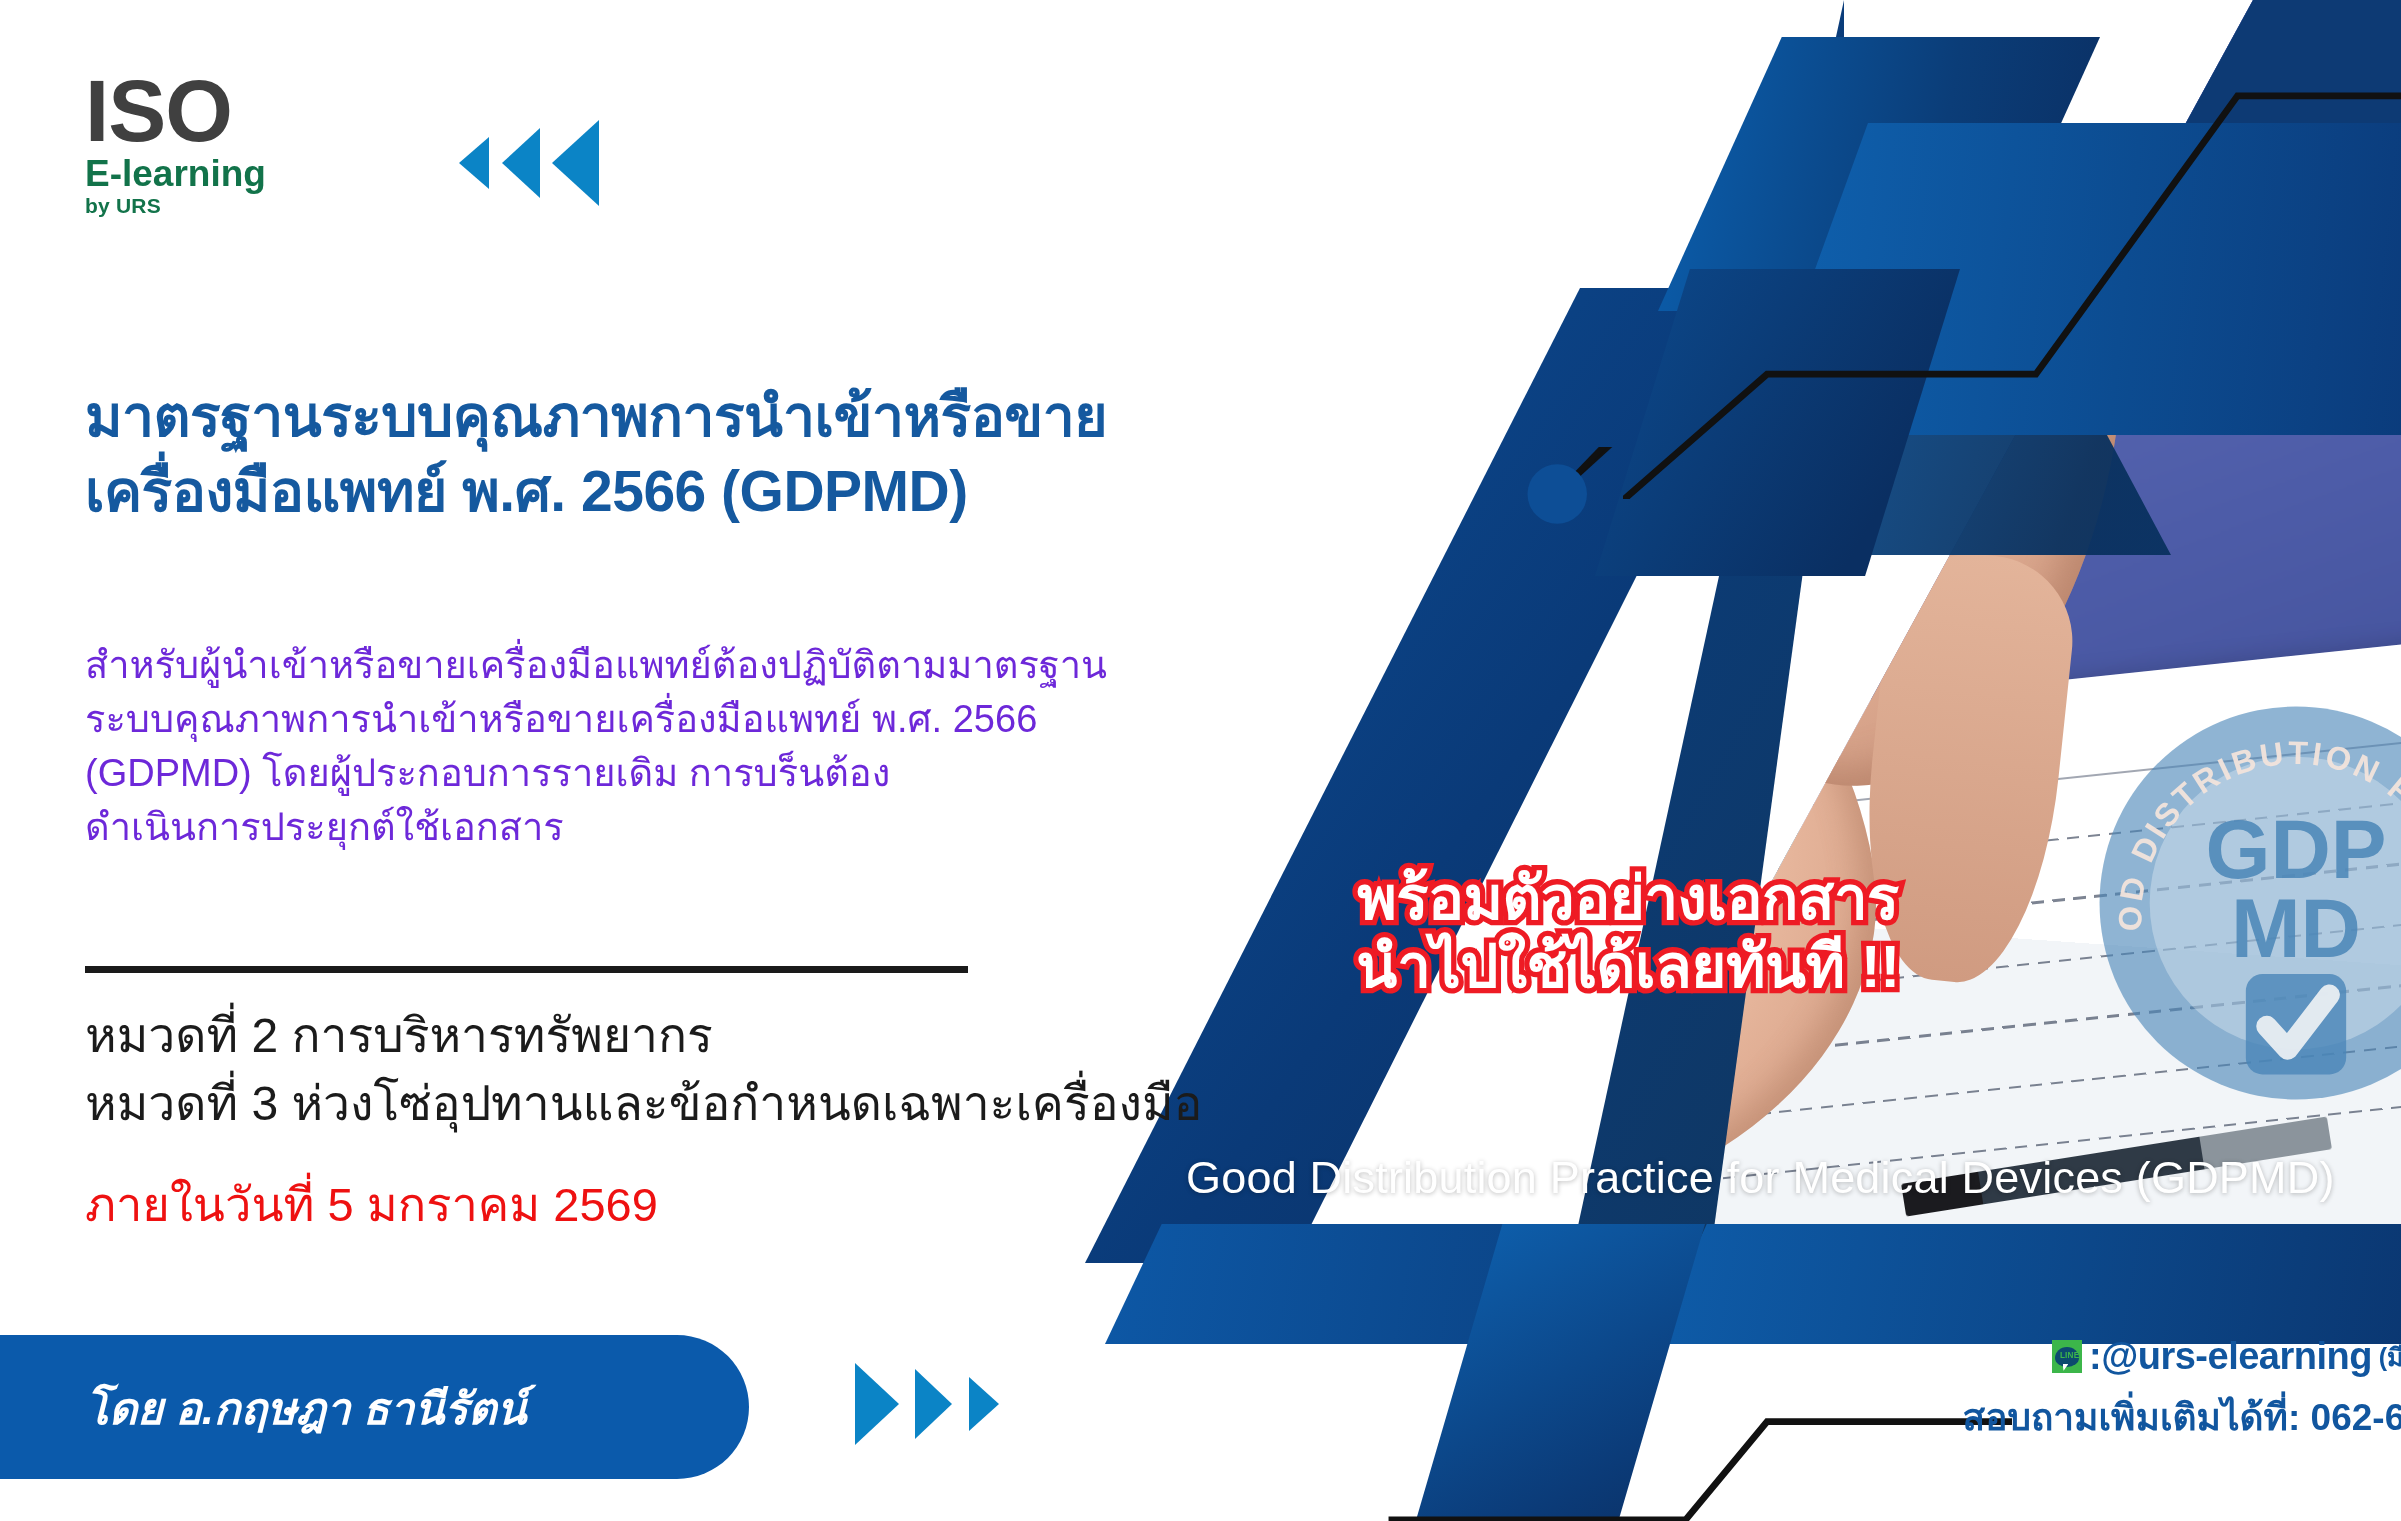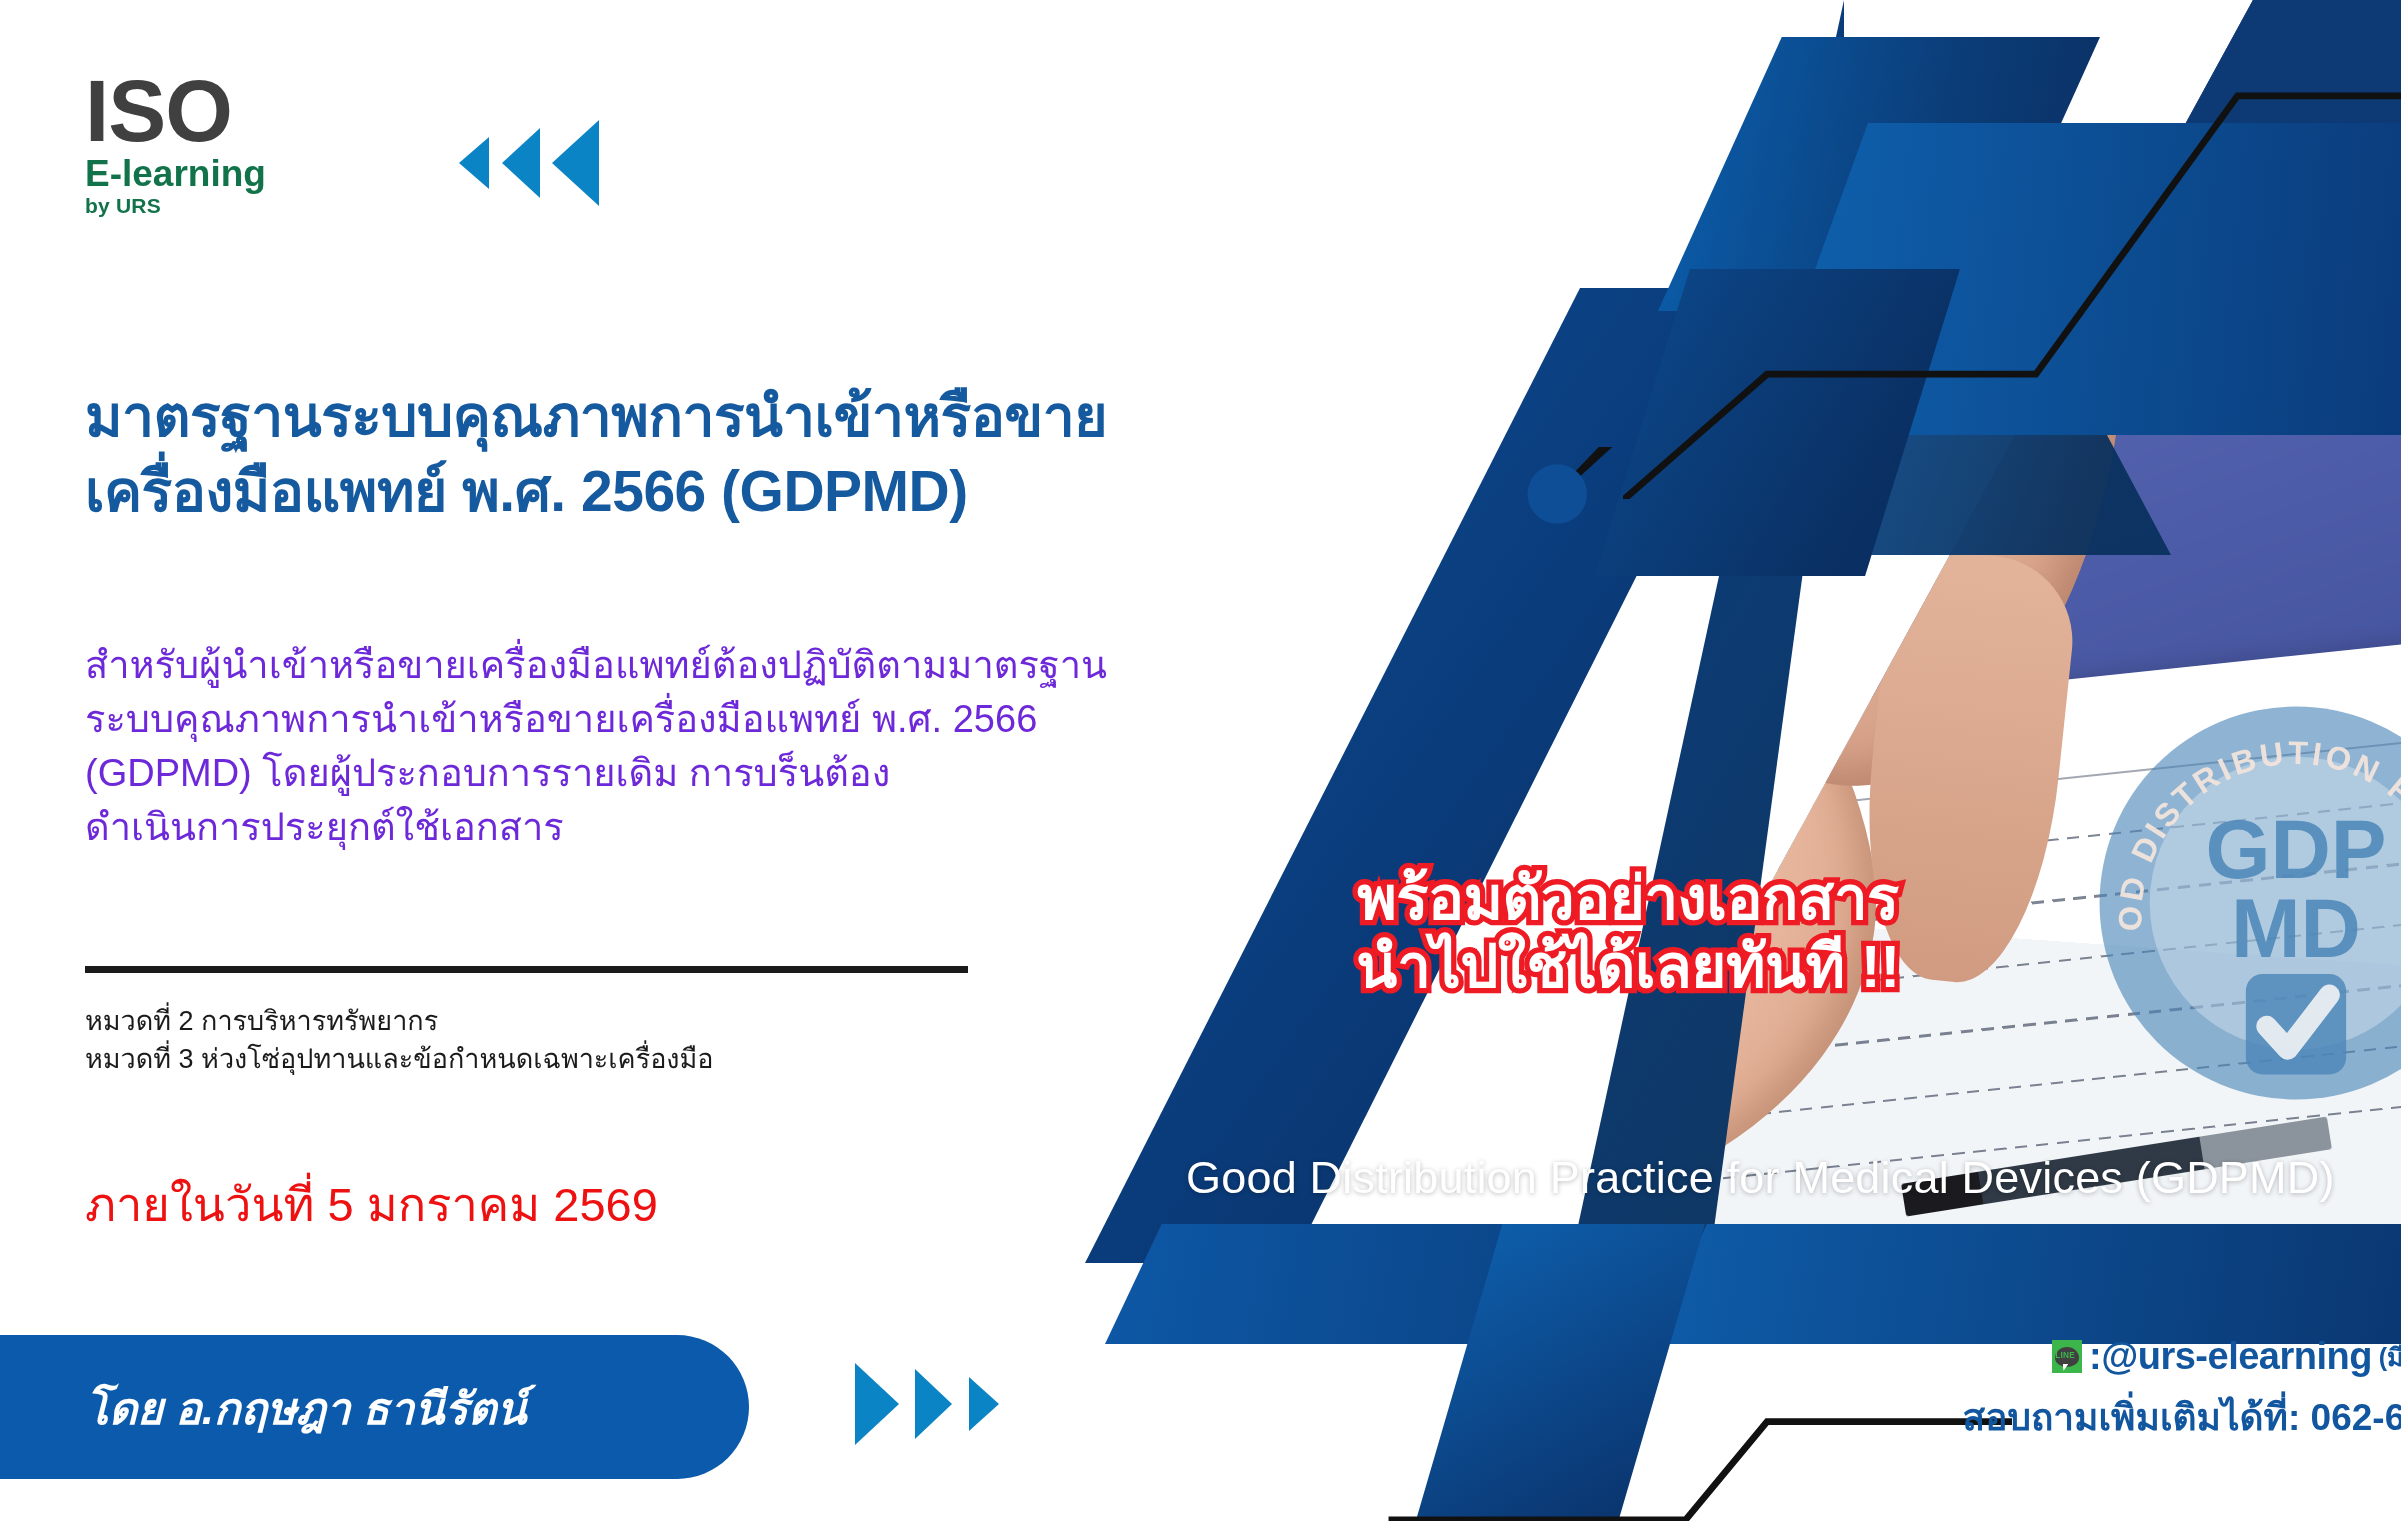--- a/index.html
+++ b/index.html
@@ -233,21 +233,21 @@
   .rule-hr{
     position:absolute; left:85px; top:966px;
     width:883px; height:6.7px;
     background:#1a1a1a;
   }
 
   .cats{
     position:absolute; left:85px; top:1002px;
     width:1201px;
     color:#1b1b1b;
-    font-size:27px; line-height:1.42;
+    font-size:48px; line-height:1.42;
   }
 
   .deadline{
     position:absolute; left:85px; top:1167px;
     color:#ee1111; font-size:47px; font-weight:normal;
     letter-spacing:0px;
   }
 
   
   .pill{
@@ -304,23 +304,23 @@
     text-align:right;
     color:#10559f;
   }
   .contact-row1{display:flex;align-items:center;justify-content:flex-end;gap:6.7px;}
   .line-badge{
     width:30px;height:33px;background:#3cb64a;
     display:flex;align-items:center;justify-content:center;
     flex:0 0 auto;
   }
   .line-bubble{
-    width:24px;height:20px;background:#404040;border-radius:50% 50% 50% 50%/55% 55% 45% 45%;
+    width:24px;height:20px;background:#0c4a6e;border-radius:50% 50% 50% 50%/55% 55% 45% 45%;
     position:relative;
-    display:flex;align-items:center;justify-content:flex-start;
+    display:flex;align-items:center;justify-content:flex-end;
   }
   .line-bubble::after{
     content:"";position:absolute;left:30%;bottom:-4.3px;
     width:5.8px;height:6.7px;background:#fff;
     clip-path:polygon(0 0,100% 0,18% 100%);
   }
   .line-bubble span{font-size:8.2px;font-weight:bold;color:#3cb64a;letter-spacing:0.2px;line-height:1;}
   .contact-handle{font-size:38px;font-weight:bold;color:#11569f;letter-spacing:-0.5px;white-space:nowrap;}
   .contact-note{font-size:25px;font-weight:bold;color:#11569f;}
   .contact-row2{font-size:37px;font-weight:bold;color:#11569f;margin-top:8.6px;white-space:nowrap;}

